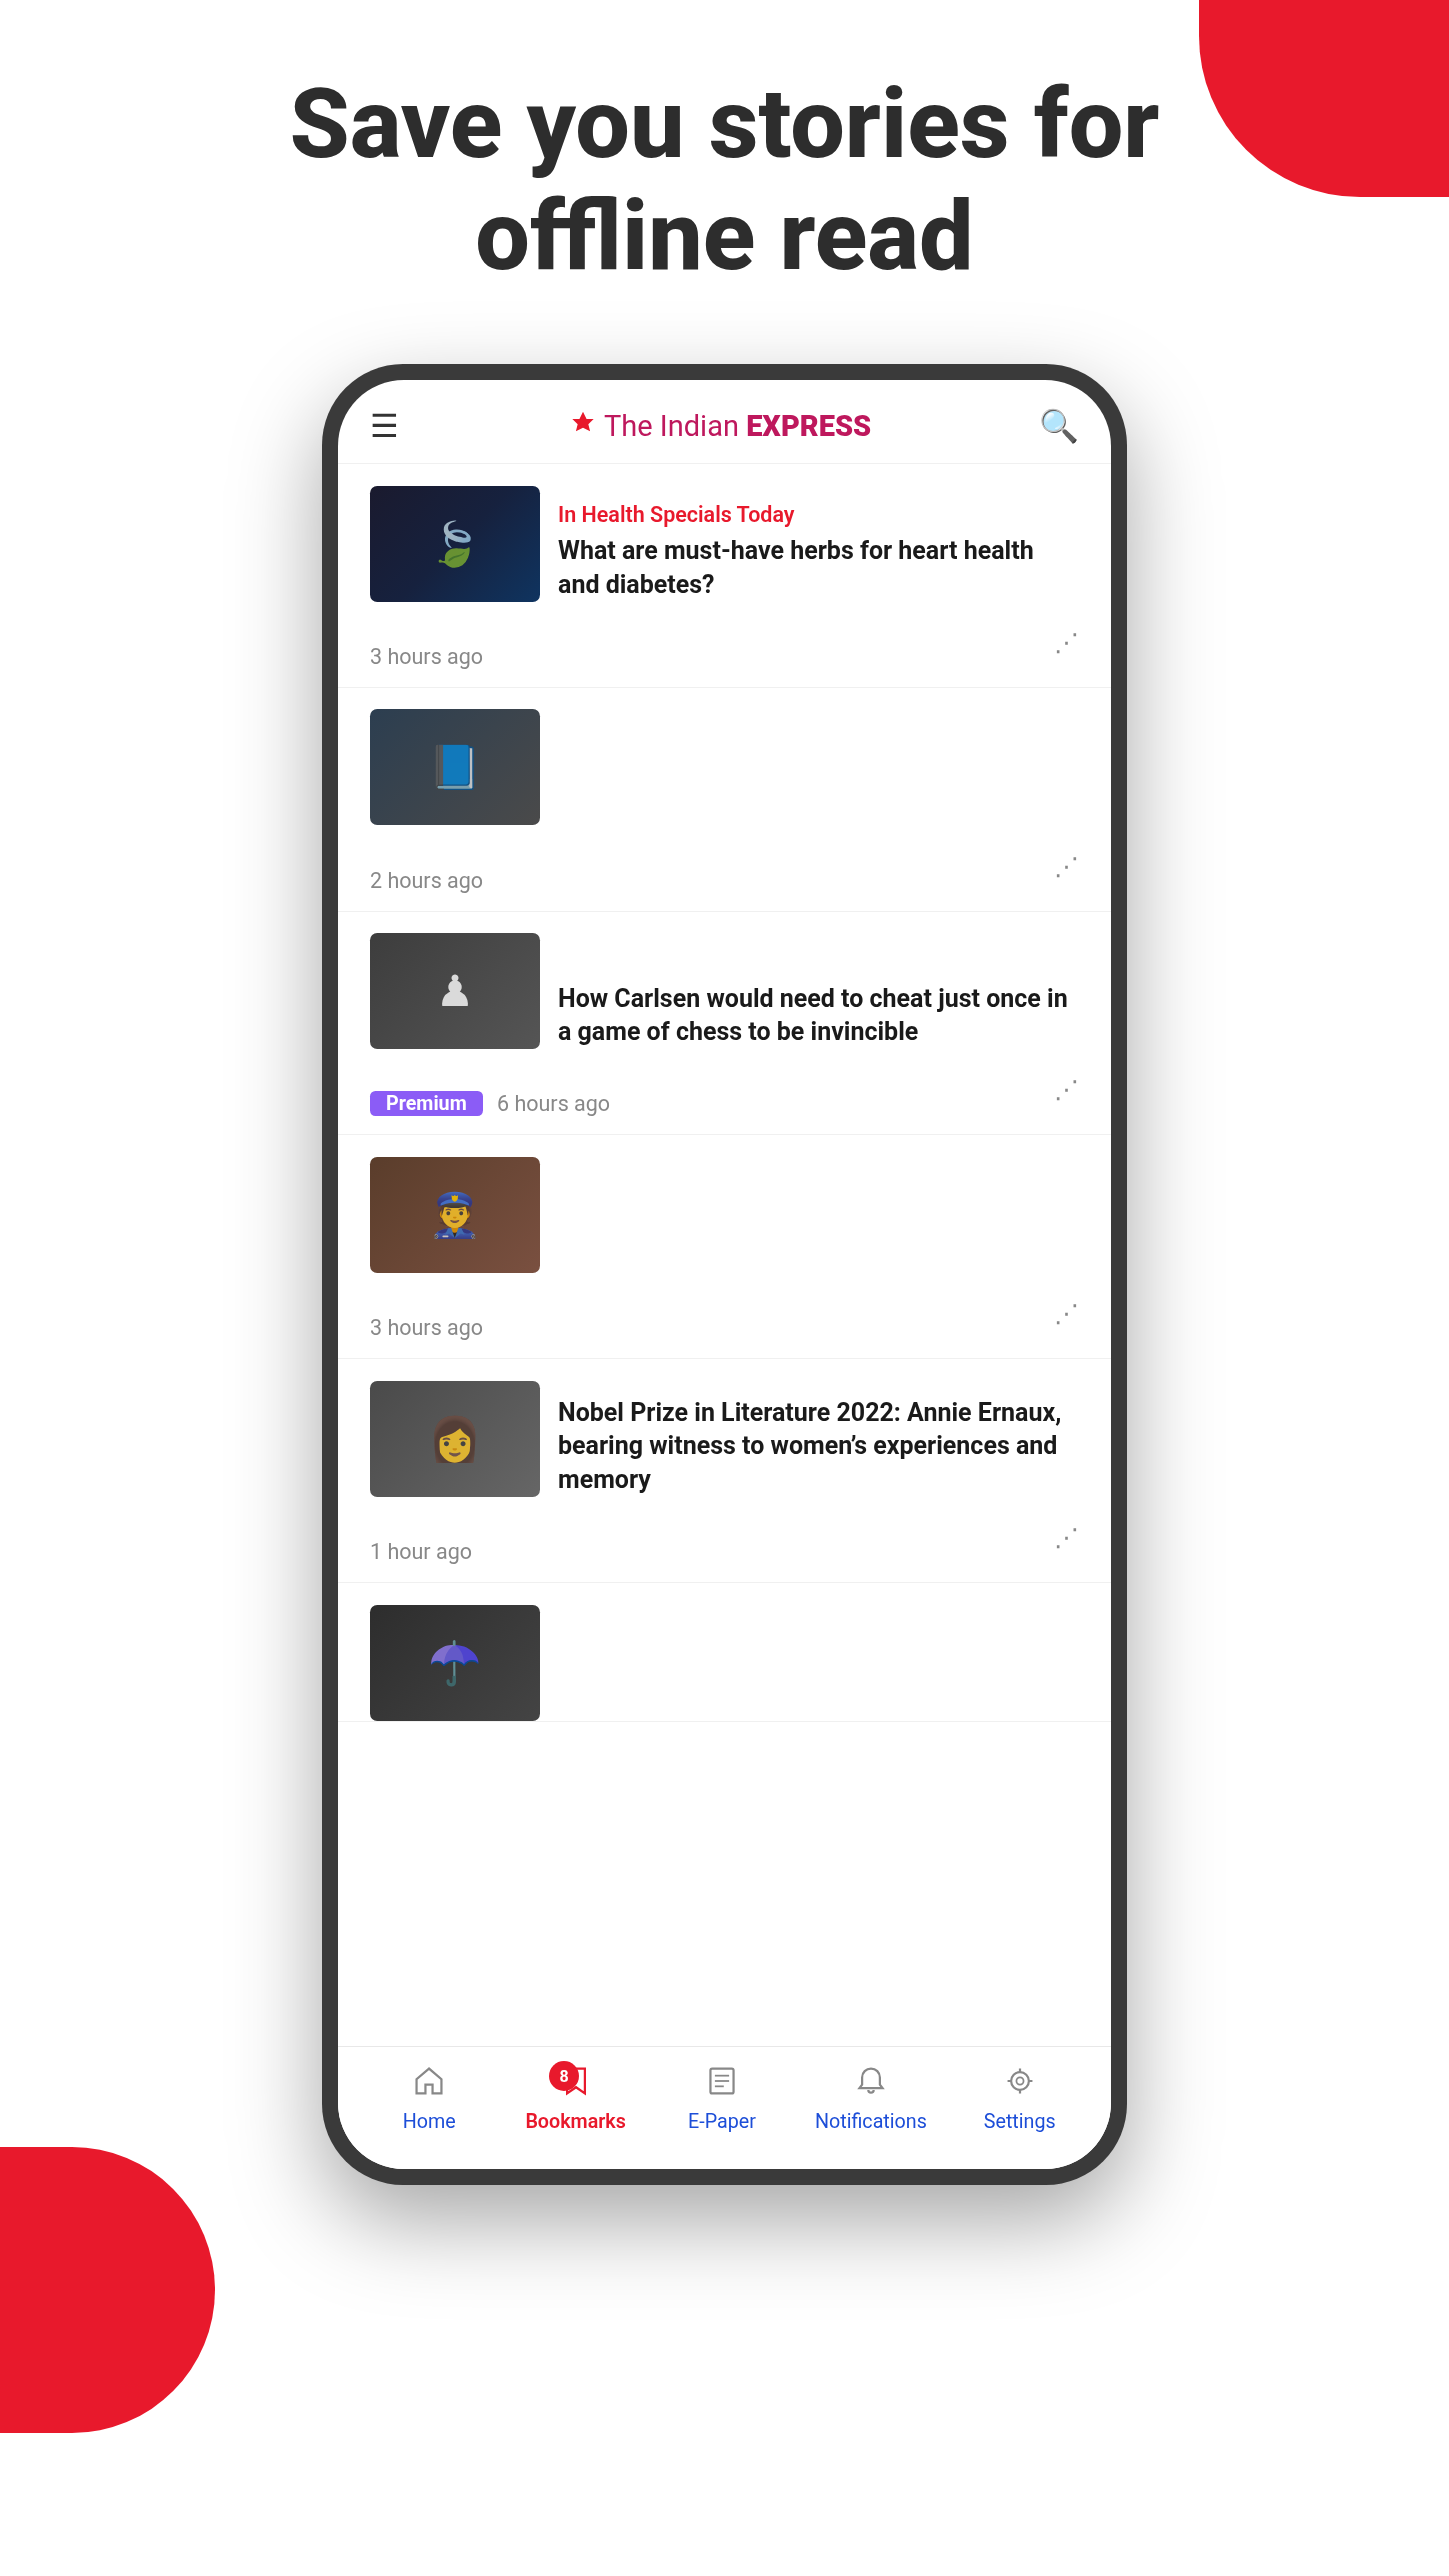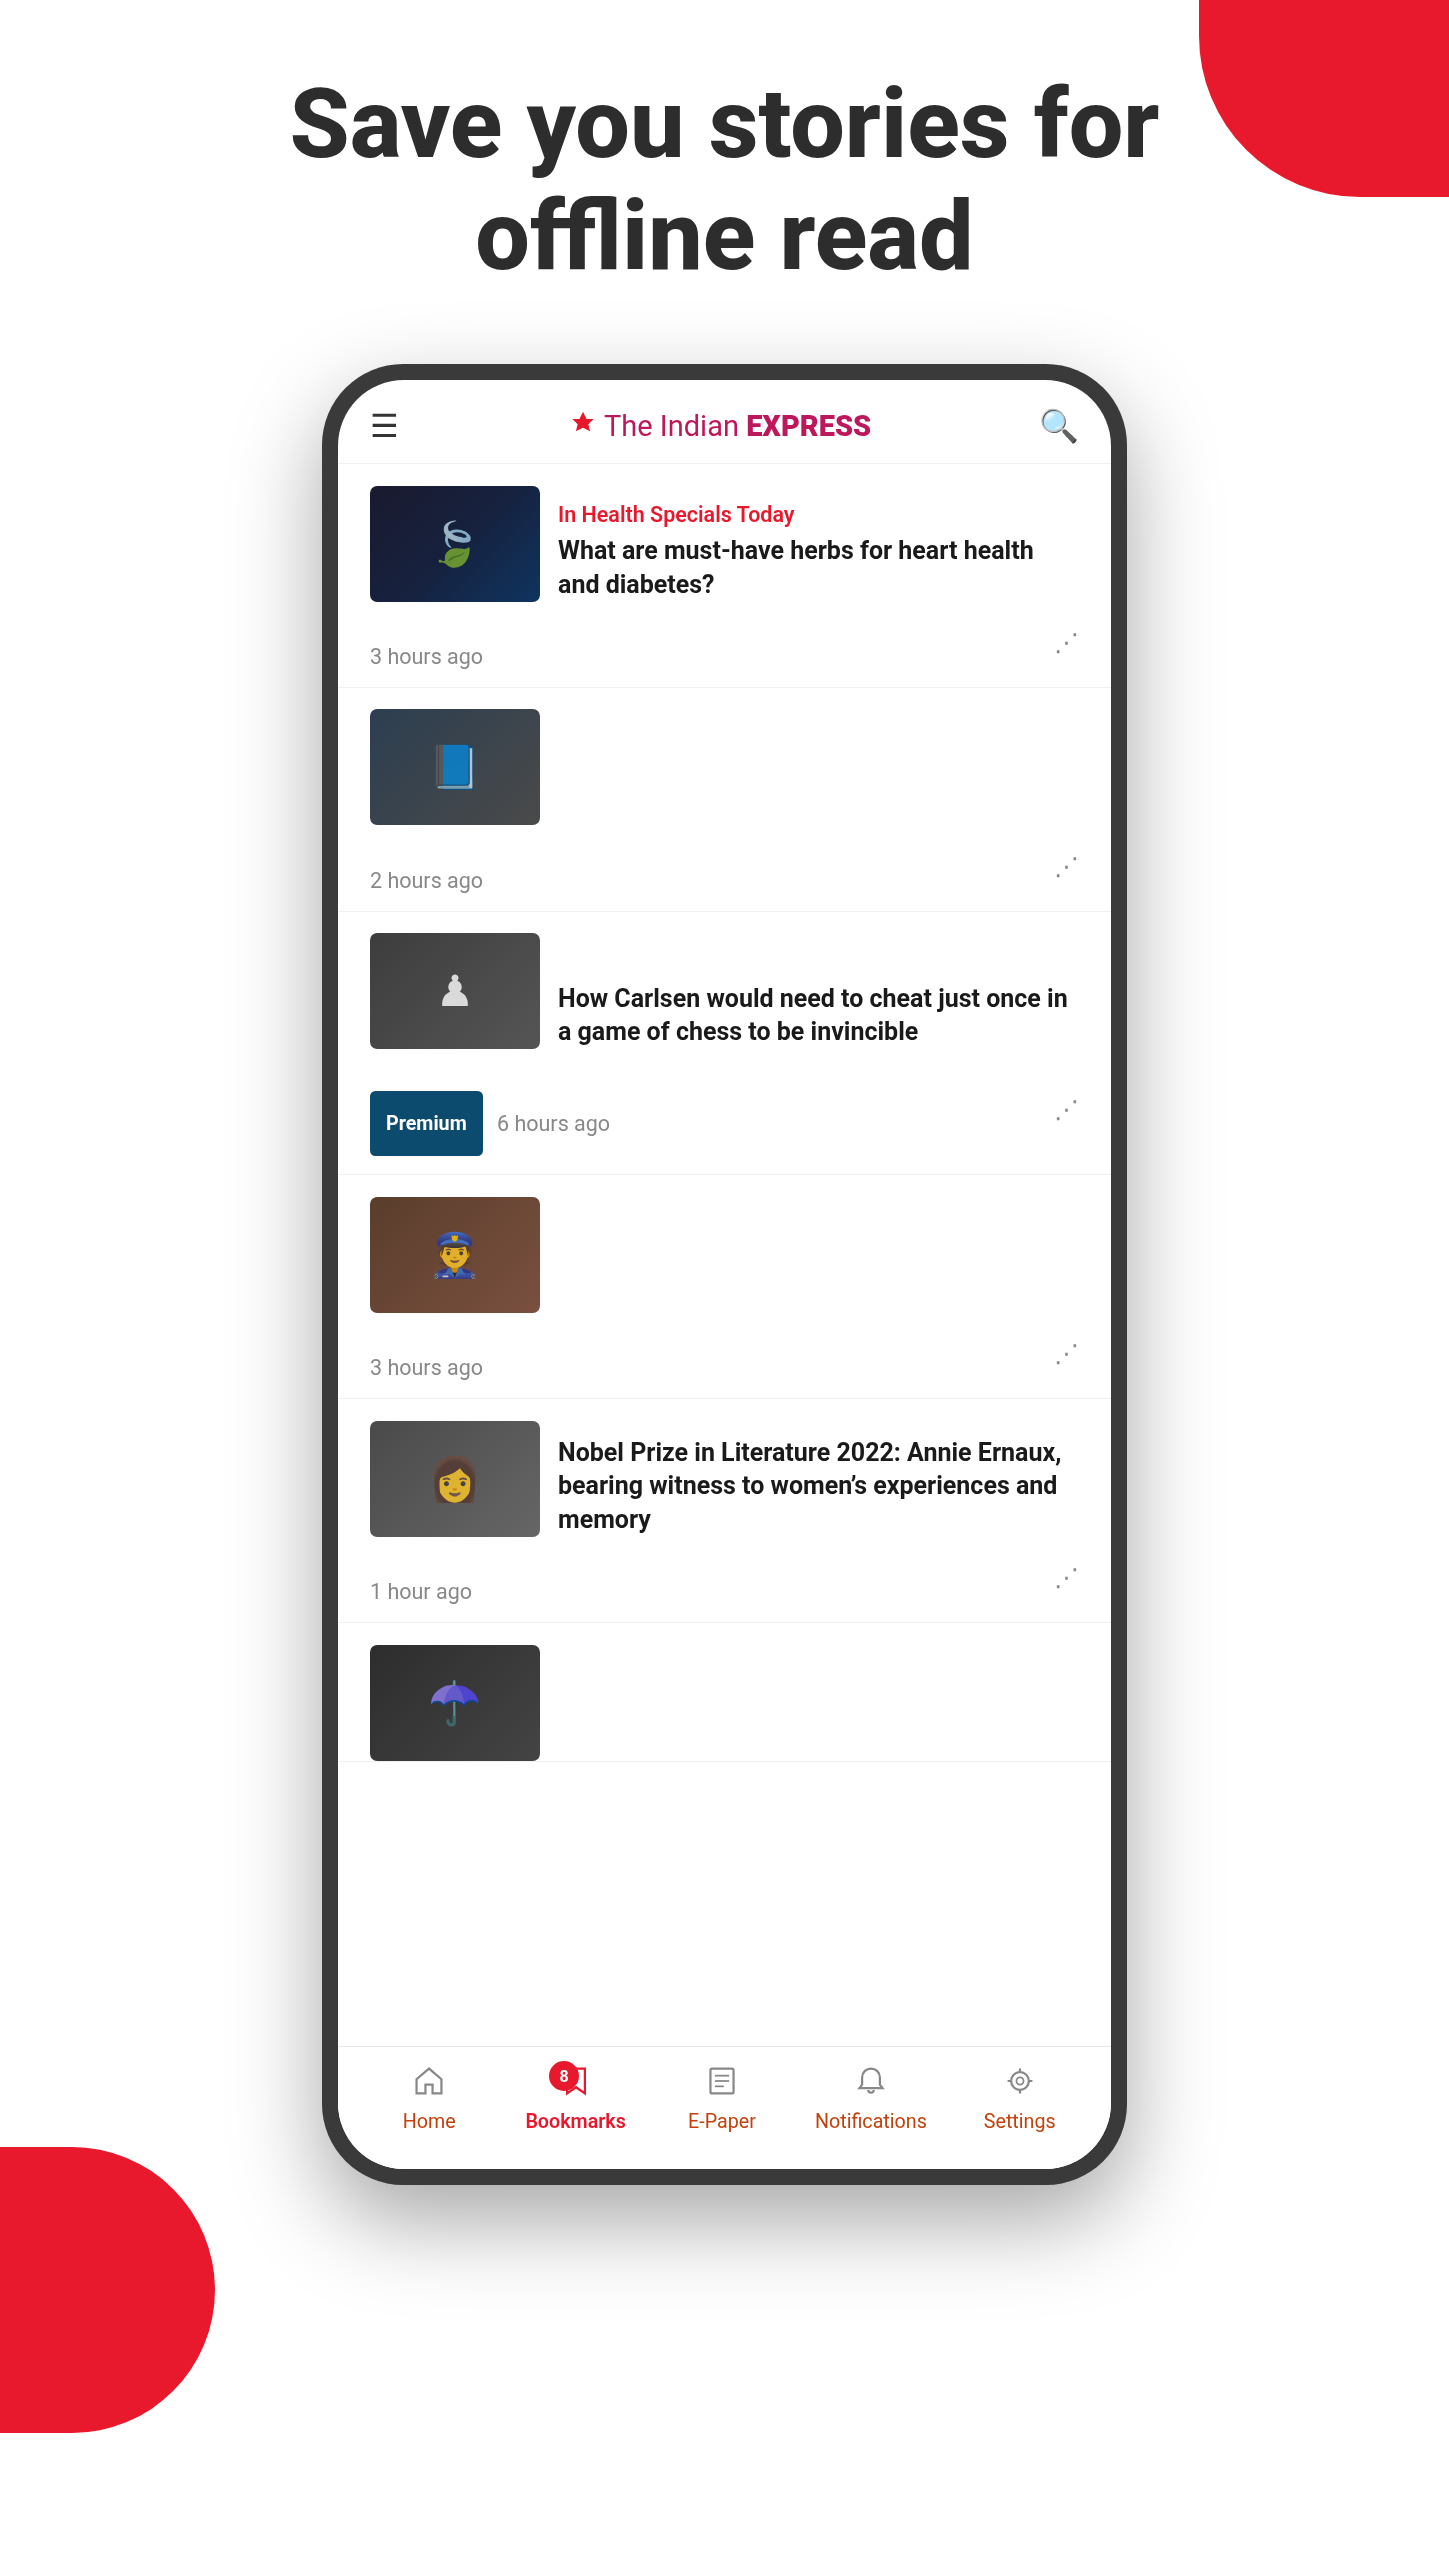--- a/index.html
+++ b/index.html
@@ -234,25 +234,25 @@
       justify-content: space-between;
       padding: 14.3px 0 18px;
     }
     .news-meta-left {
       display: flex;
       align-items: center;
       gap: 14.3px;
       margin-top: 28px;
     }
     .premium-badge {
-      background: #0c4a6e;
+      background: #8b5cf6;
       color: #fff;
       font-size: 19.7px;
       font-weight: 700;
-      padding: 21px 16px;
+      padding: 1px 16px;
       border-radius: 5.4px;
     }
     .time-ago {
       font-size: 21.5px;
       color: #888;
     }
     .share-icon {
       font-size: 25px;
       color: #888;
       cursor: pointer;
@@ -278,21 +278,21 @@
     }
     .nav-icon {
       font-size: 32px;
       color: #888;
     }
     .nav-icon.active {
       color: #e8192c;
     }
     .nav-label {
       font-size: 19.7px;
-      color: #c2410c;
+      color: #1d4ed8;
     }
     .nav-label.active {
       color: #e8192c;
       font-weight: 600;
     }
     .nav-badge {
       position: absolute;
       top: -3.6px;
       right: 12.5px;
       background: #e8192c;

